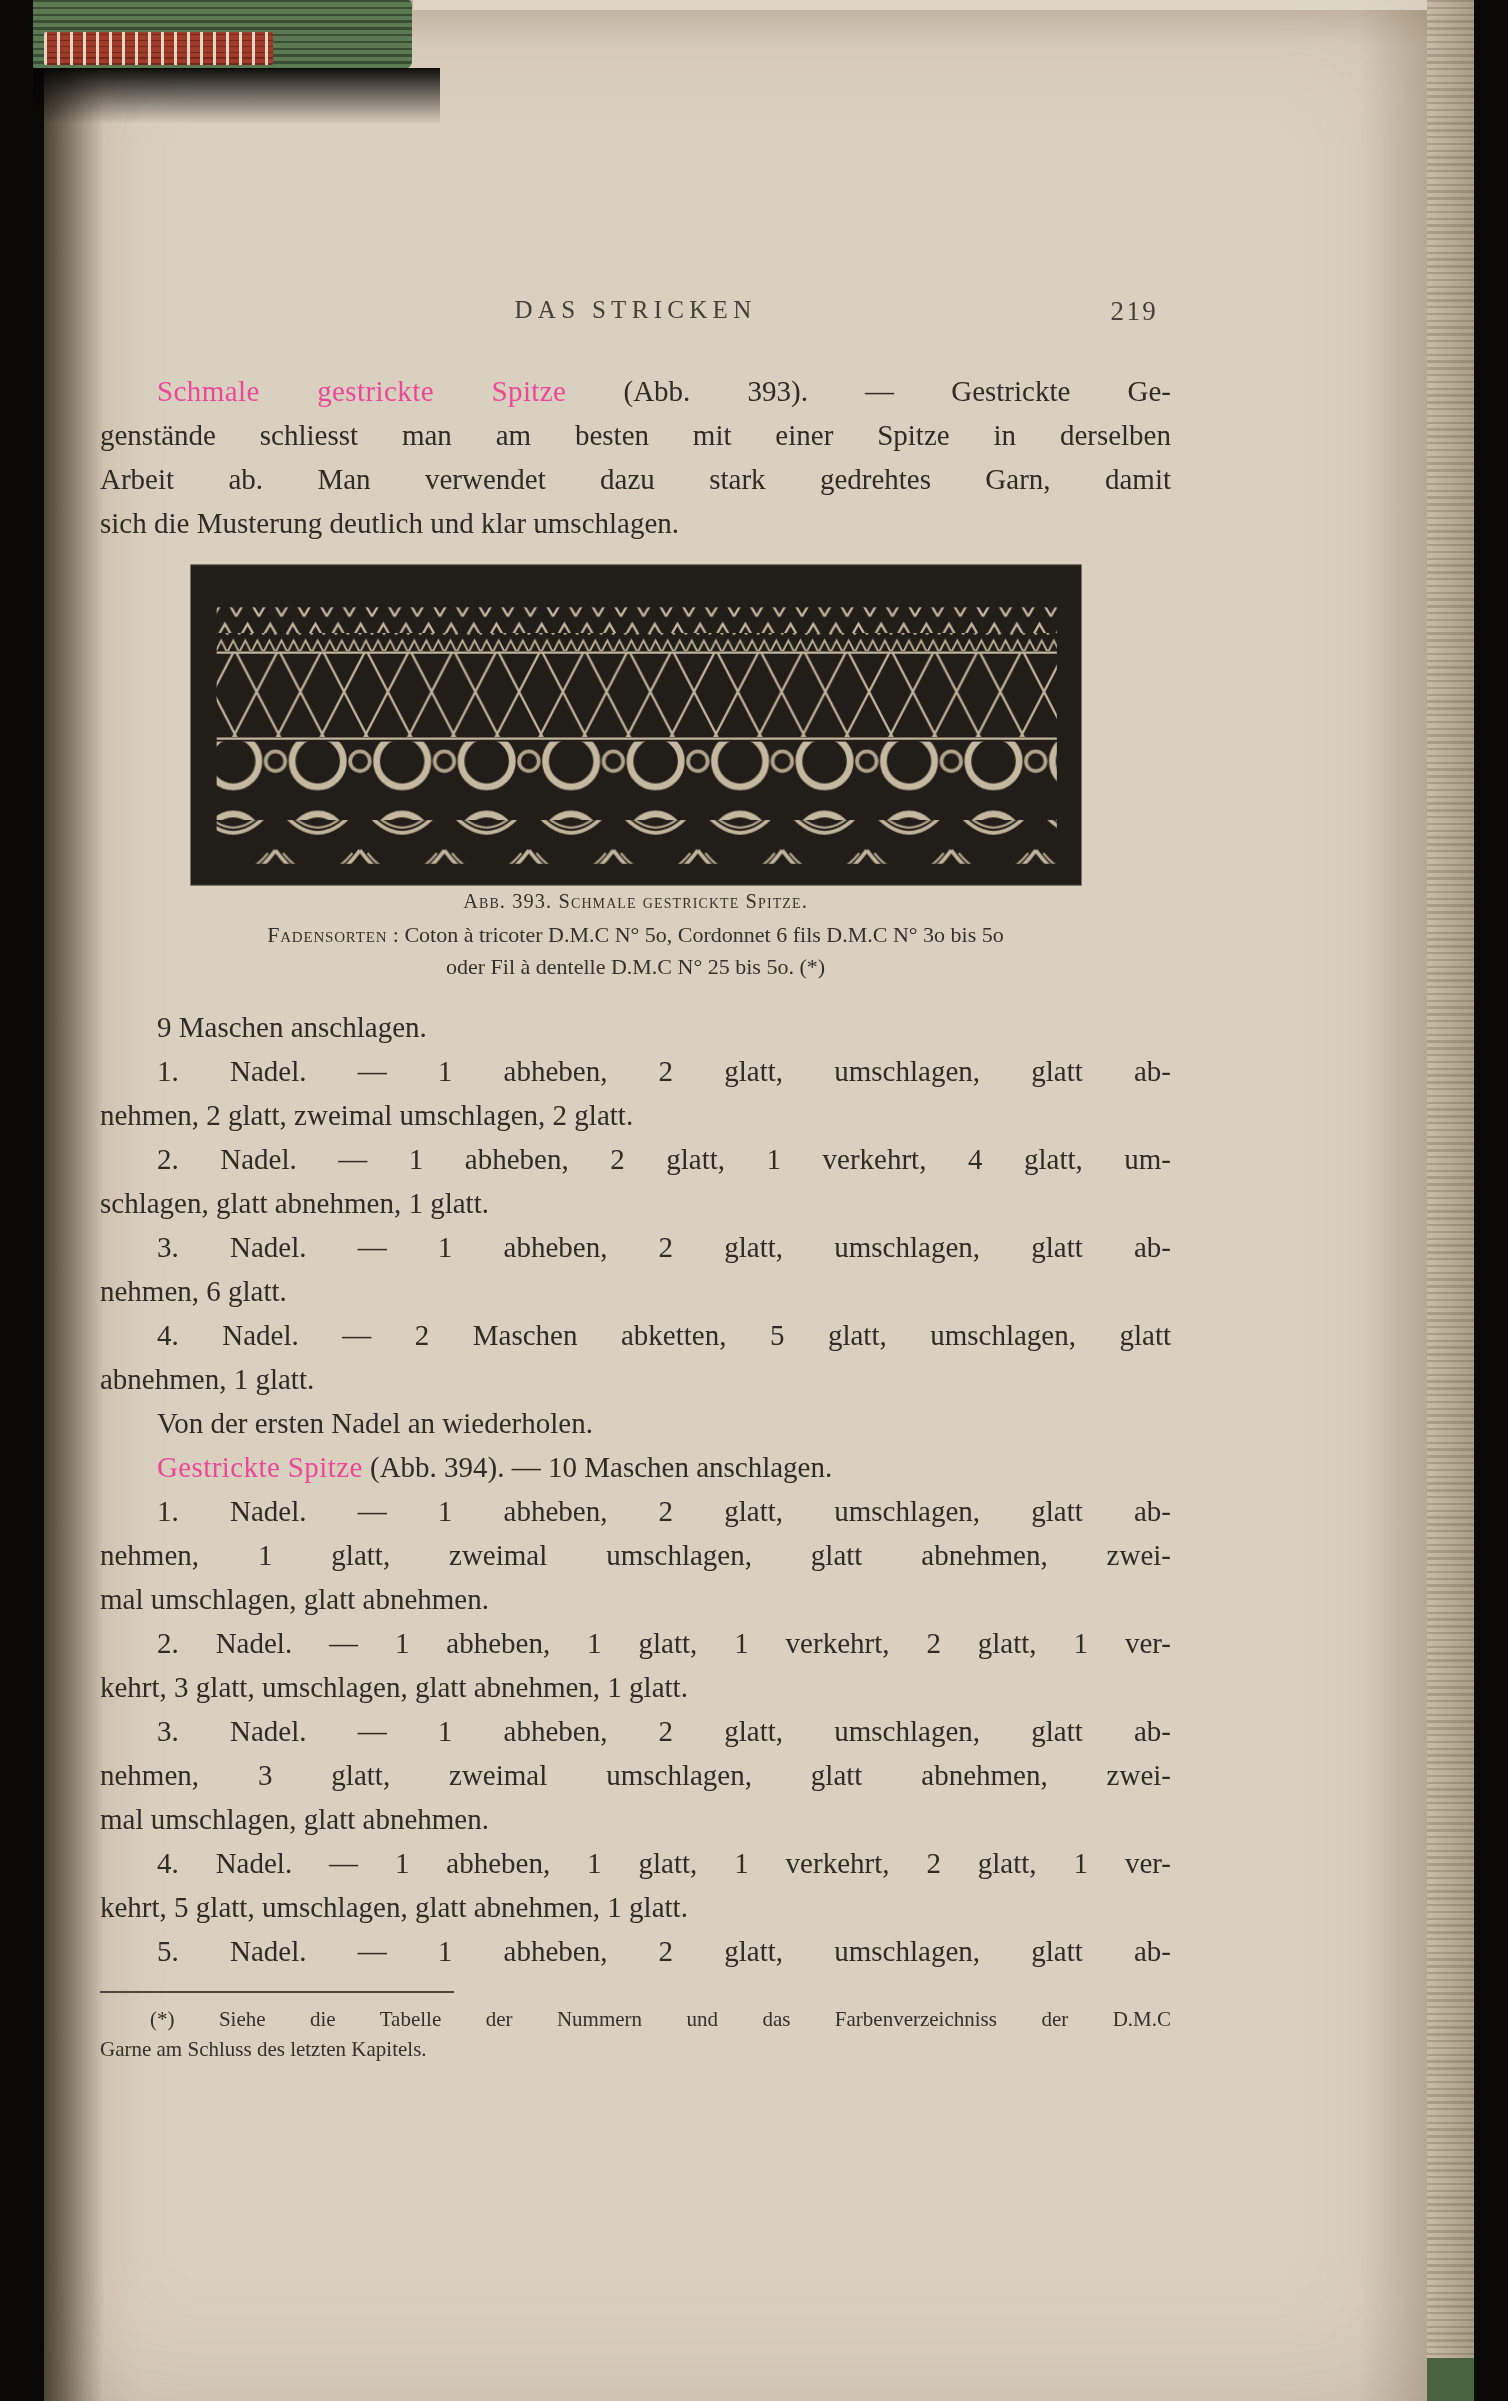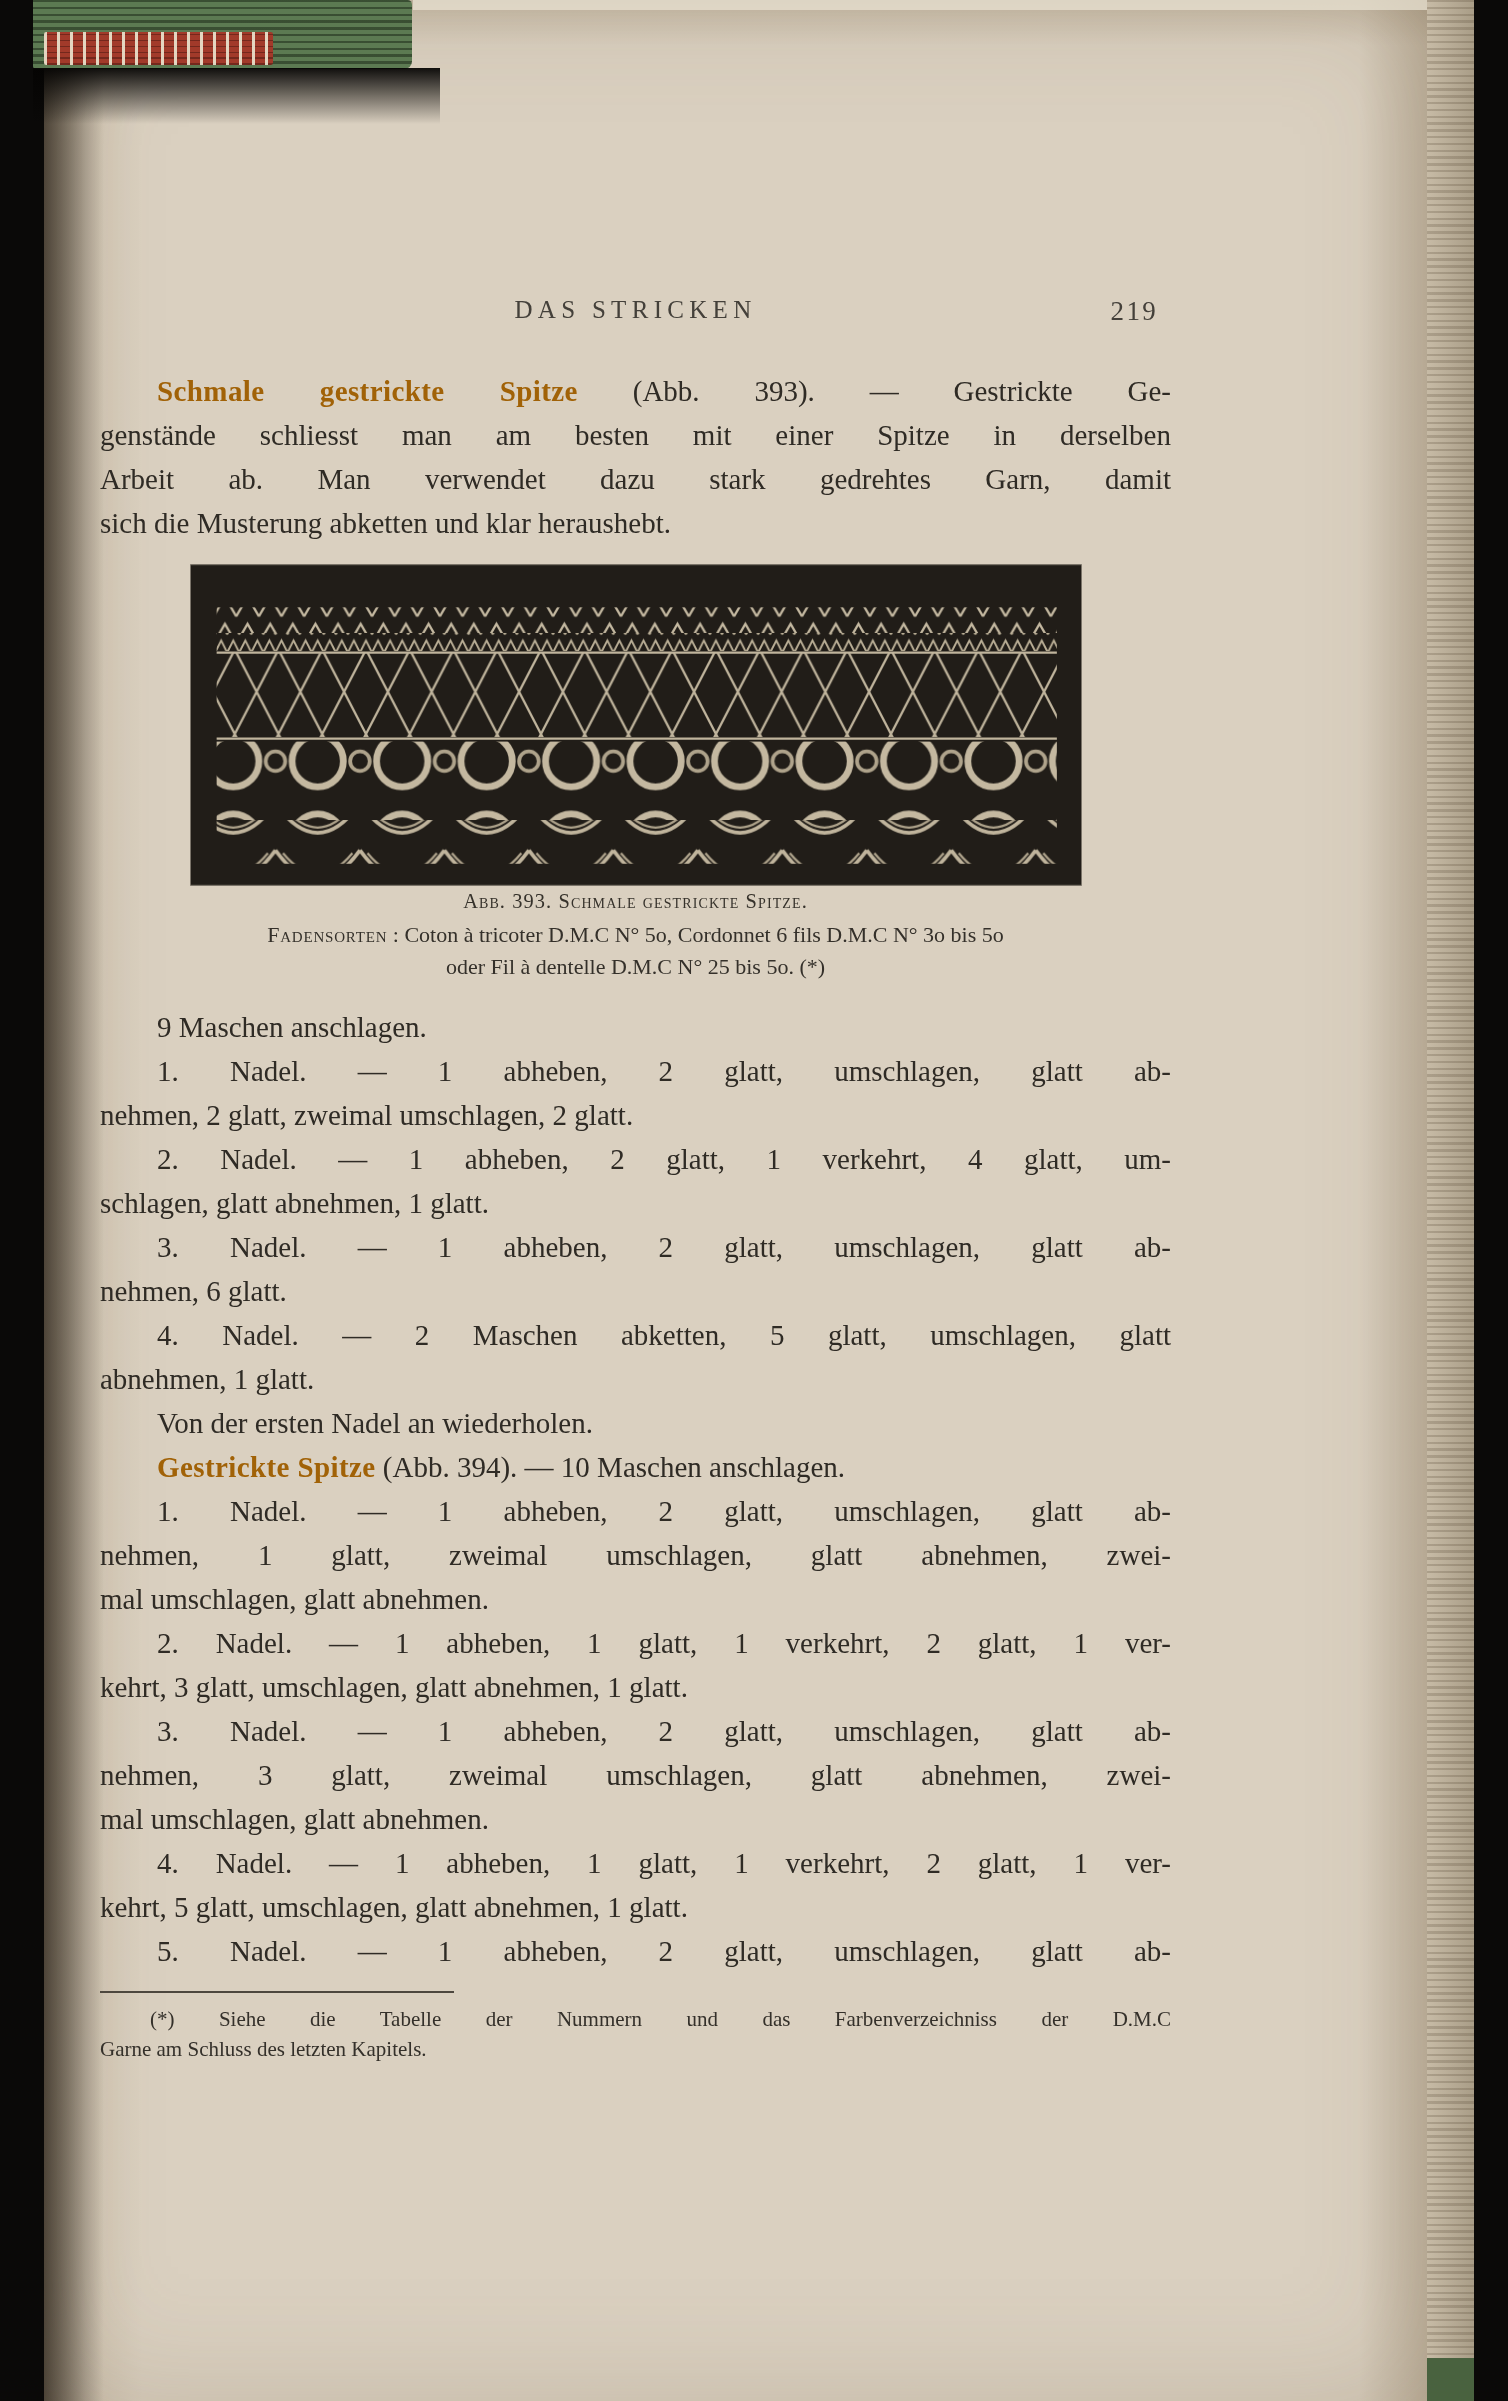--- a/index.html
+++ b/index.html
@@ -67,21 +67,21 @@
     position:absolute;left:50%;transform:translateX(-50%);
     letter-spacing:5.3px;white-space:nowrap;
   }
   .rh-num{position:absolute;right:13px;font-size:27px;letter-spacing:2.3px;}
   
   .para{font-size:29px;line-height:44px;margin:0;}
   .para div.line{text-align:justify;text-align-last:justify;}
   .para div.line:last-of-type{text-align-last:left;}
   .para div.line:first-of-type{text-indent:57px;}
   .para.cont div.line:last-of-type{text-align-last:justify;}
-  .para b{font-weight:bold;color:#a16207;letter-spacing:0.4px;}
+  .para b{font-weight:normal;color:#ec4899;letter-spacing:0.4px;}
   .intro{margin-top:35px;}
   .bodytext{margin-top:22.6px;}
   
   figure.photo{margin:19.6px 0 0 91px;width:890px;height:320px;padding:0;
     box-shadow:0 0 0 0.8px rgba(20,16,12,.6);}
   .caption{
     margin-top:2px;text-align:center;font-size:20.4px;line-height:29px;
     font-variant:small-caps;letter-spacing:1.1px;color:#36322b;
   }
   .thread-note{
@@ -113,21 +113,21 @@
 
     <div class="running-header">
       <span class="rh-title">DAS STRICKEN</span>
       <span class="rh-num">219</span>
     </div>
 
     <div class="para intro">
       <div class="line"><b>Schmale gestrickte Spitze</b><span> (Abb. 393). — Gestrickte Ge-</span></div>
       <div class="line">genstände schliesst man am besten mit einer Spitze in derselben</div>
       <div class="line">Arbeit ab.  Man verwendet dazu stark gedrehtes Garn, damit</div>
-      <div class="line">sich die Musterung abketten und klar heraushebt.</div>
+      <div class="line">sich die Musterung deutlich und klar umschlagen.</div>
     </div>
 
     <figure class="photo">
       <svg viewBox="0 0 1180 424" width="890" height="320" xmlns="http://www.w3.org/2000/svg">
         <defs>
           <pattern id="pzig" width="30" height="36" patternUnits="userSpaceOnUse">
             <path d="M0,32 L15,6 L30,32" fill="none" stroke="#cdc1a8" stroke-width="3"></path>
           </pattern>
           <pattern id="pzig2" width="16" height="24" patternUnits="userSpaceOnUse">
             <path d="M0,20 L8,4 L16,20" fill="none" stroke="#c4b89e" stroke-width="2.5"></path>

